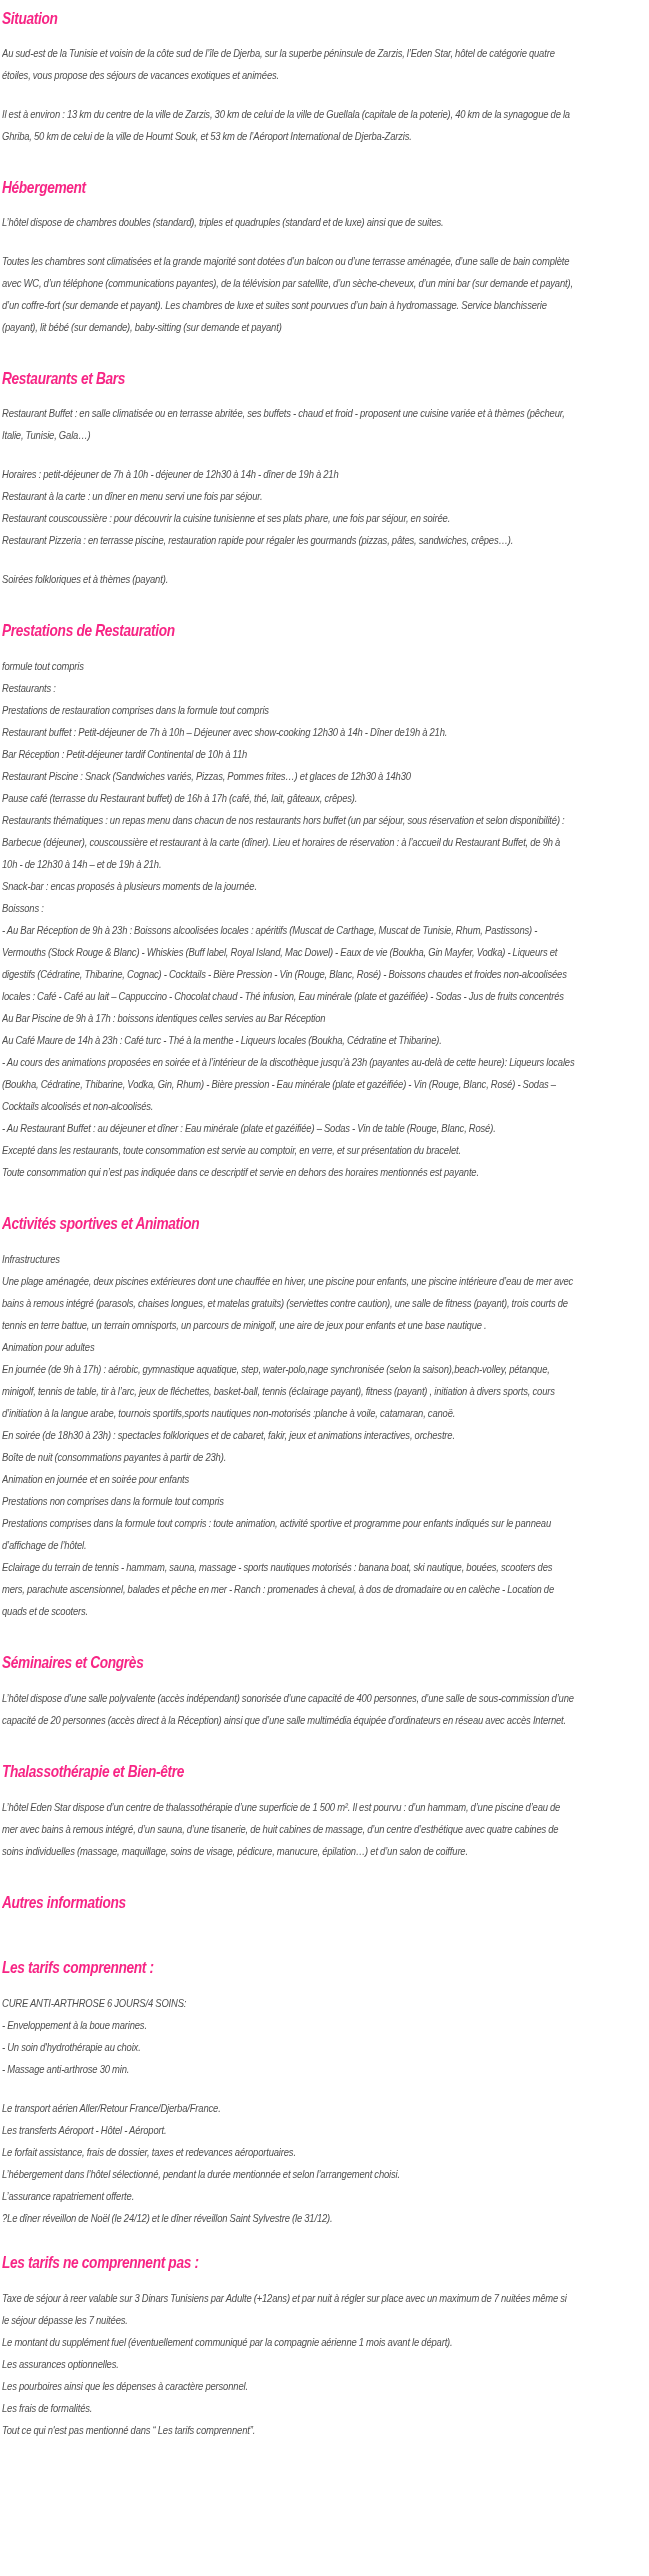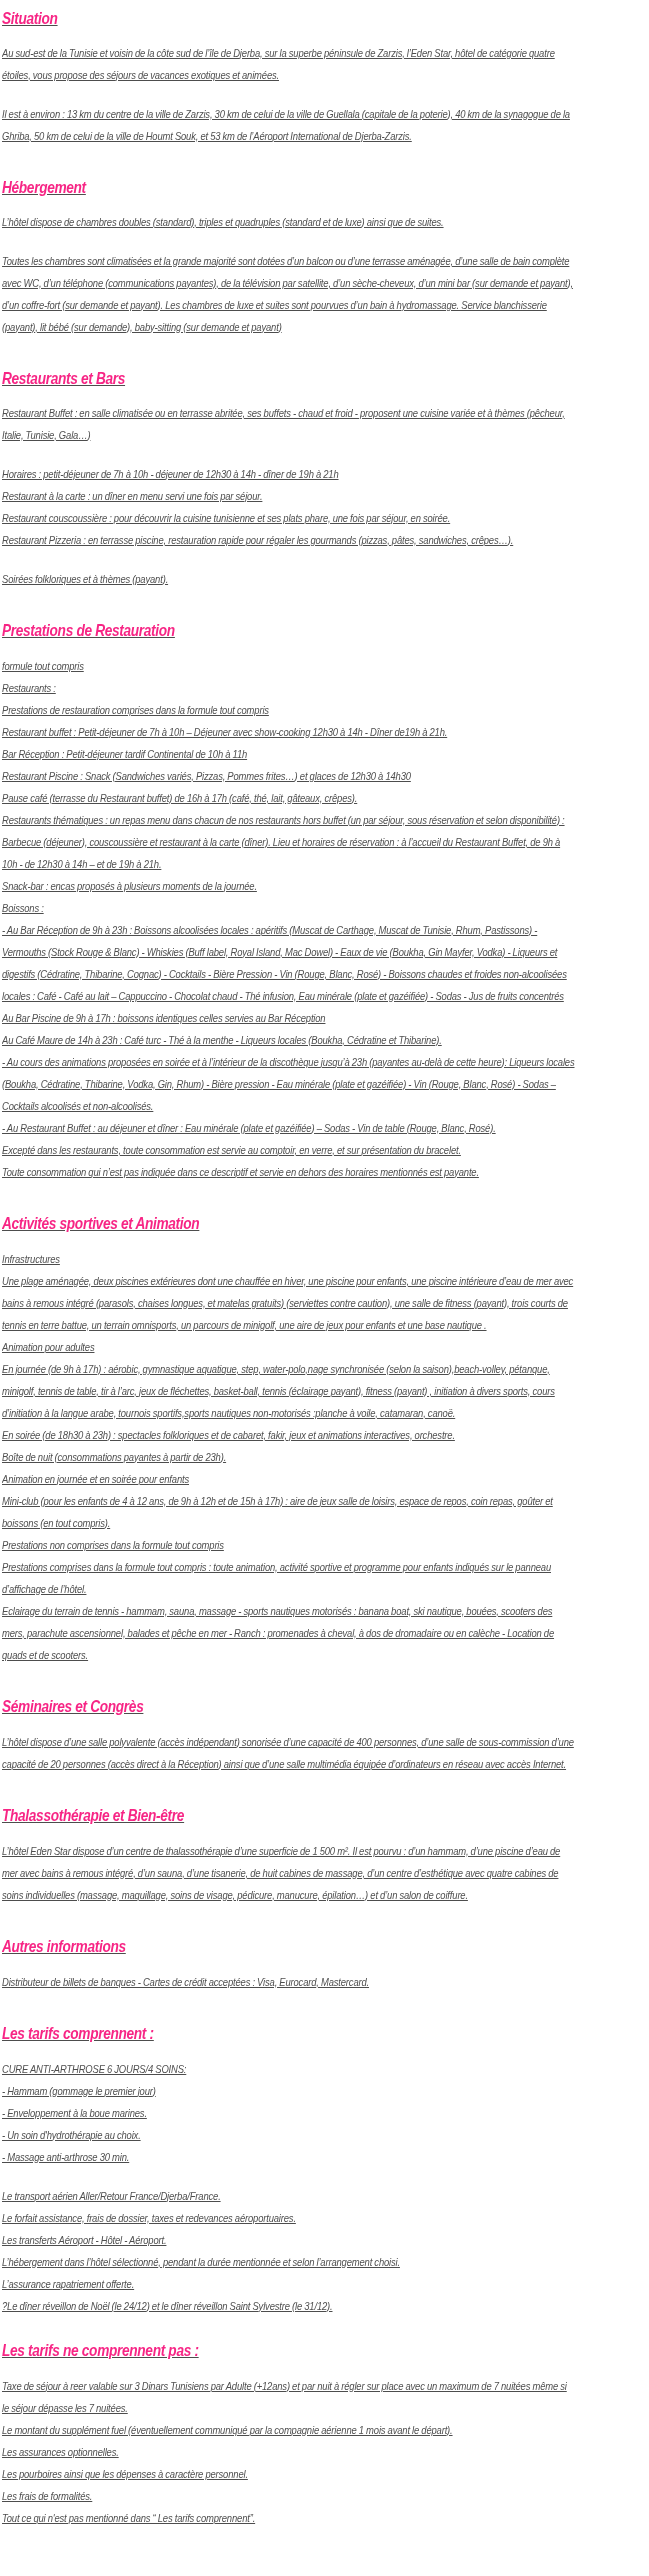--- a/index.html
+++ b/index.html
@@ -12,21 +12,20 @@
     width: 650px;
     font-family: "Liberation Sans", "DejaVu Sans", sans-serif;
     color: #4d4d4d;
     -webkit-font-smoothing: antialiased;
   }
   .page {
     width: 577px;
     box-sizing: border-box;
     padding: 0 1.7px 0 1.7px;
     background: #ffffff;
-    text-decoration: underline;
   }
   
   .section-heading {
     color: #f72585;
     font-family: "Liberation Sans", "DejaVu Sans", sans-serif;
     font-weight: 700;
     font-style: italic;
     font-size: 16.7px;
     line-height: 1.22;
     letter-spacing: -0.4px;
@@ -213,23 +212,20 @@
     <div class="block">
         <p class="line" style="color: rgb(79, 79, 79);">En soirée (de 18h30 à 23h) : spectacles folkloriques et de cabaret, fakir, jeux et animations interactives, orchestre.</p>
       </div>
     <div class="block">
         <p class="line" style="color: rgb(79, 79, 79);">Boîte de nuit (consommations payantes à partir de 23h).</p>
       </div>
     <div class="block">
         <p class="line" style="color: rgb(79, 79, 79);">Animation en journée et en soirée pour enfants</p>
       </div>
     <div class="block">
-        <p class="line" style="color: rgb(79, 79, 79);">Mini-club (pour les enfants de 4 à 12 ans, de 9h à 12h et de 15h à 17h) : aire de jeux salle de loisirs, espace de repos, coin repas, goûter et boissons (en tout compris).</p>
-      </div>
-    <div class="block">
         <p class="line" style="color: rgb(79, 79, 79);">Prestations non comprises dans la formule tout compris</p>
       </div>
     <div class="block">
         <p class="line" style="color: rgb(79, 79, 79);">Prestations comprises dans la formule tout compris : toute animation, activité sportive et programme pour enfants indiqués sur le panneau d’affichage de l’hôtel.</p>
       </div>
     <div class="block">
         <p class="line" style="color: rgb(79, 79, 79);">Eclairage du terrain de tennis - hammam, sauna, massage - sports nautiques motorisés : banana boat, ski nautique, bouées, scooters des mers, parachute ascensionnel, balades et pêche en mer - Ranch : promenades à cheval, à dos de dromadaire ou en calèche - Location de quads et de scooters.</p>
       </div>
   </div>
 
@@ -257,56 +253,50 @@
       </div>
   </div>
 
   <div class="gap-xl"></div>
 
   <div class="block">
     <div class="heading-wrap tall">
       <h2 class="section-heading" style="color: rgb(247, 37, 133);">Autres informations</h2>
     </div>
     <div class="gap-s"></div>
-    <div class="block">
-        <p class="para" style="color: rgb(79, 79, 79);">Distributeur de billets de banques - Cartes de crédit acceptées : Visa, Eurocard, Mastercard.</p>
-      </div>
   </div>
 
   <div class="gap-xl"></div>
 
   <div class="block">
     <div class="heading-wrap tall">
       <h2 class="section-heading" style="color: rgb(247, 37, 133);">Les tarifs comprennent :</h2>
     </div>
     <div class="gap-s"></div>
     <div class="block">
         <p class="line" style="color: rgb(79, 79, 79);">CURE ANTI-ARTHROSE 6 JOURS/4 SOINS:</p>
       </div>
     <div class="block">
-        <p class="line" style="color: rgb(79, 79, 79);">- Hammam (gommage le premier jour)</p>
-      </div>
-    <div class="block">
         <p class="line" style="color: rgb(79, 79, 79);">- Enveloppement à la boue marines.</p>
       </div>
     <div class="block">
         <p class="line" style="color: rgb(79, 79, 79);">- Un soin d'hydrothérapie au choix.</p>
       </div>
     <div class="block">
         <p class="line" style="color: rgb(79, 79, 79);">- Massage anti-arthrose 30 min.</p>
       </div>
     <div class="gap-m"></div>
     <div class="block">
         <p class="line" style="color: rgb(79, 79, 79);">Le transport aérien Aller/Retour  France/Djerba/France.</p>
       </div>
     <div class="block">
+        <p class="line" style="color: rgb(79, 79, 79);">Les transferts Aéroport - Hôtel - Aéroport.</p>
+      </div>
+    <div class="block">
         <p class="line" style="color: rgb(79, 79, 79);">Le forfait assistance, frais de dossier, taxes et redevances aéroportuaires.</p>
-      </div>
-    <div class="block">
-        <p class="line" style="color: rgb(79, 79, 79);">Les transferts Aéroport - Hôtel - Aéroport.</p>
       </div>
     <div class="block">
         <p class="line" style="color: rgb(79, 79, 79);">L’hébergement dans l’hôtel sélectionné, pendant la durée mentionnée et selon l’arrangement choisi.</p>
       </div>
     <div class="block">
         <p class="line" style="color: rgb(79, 79, 79);">L’assurance rapatriement offerte.</p>
       </div>
     <div class="block">
         <p class="line" style="color: rgb(79, 79, 79);">?Le dîner réveillon de Noël (le 24/12) et le dîner réveillon Saint Sylvestre (le 31/12).</p>
       </div>

